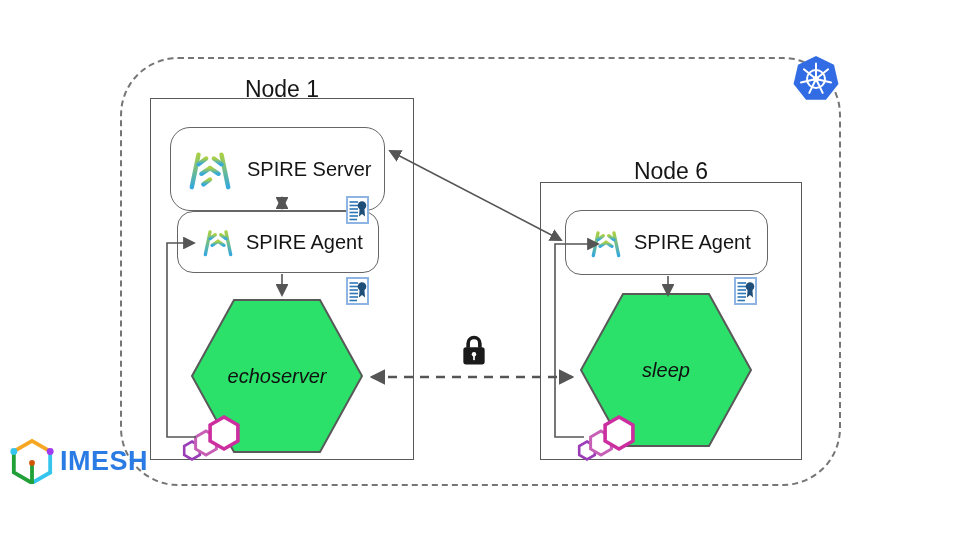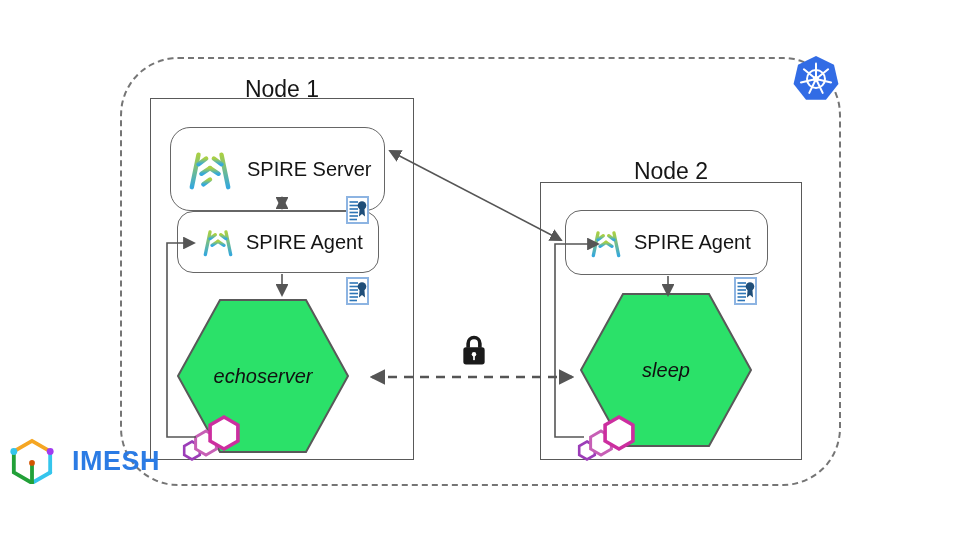--- a/index.html
+++ b/index.html
@@ -24,40 +24,40 @@
   .comp-box{
     border:1.4px solid #666;border-radius:20px;background:#fff;box-sizing:border-box;
     display:flex;align-items:center;justify-content:flex-start;
   }
   #server-box{left:170px;top:110px;width:215px;height:84px;padding-left:16px;gap:14px;margin-top:17px;}
   #agent1-box{left:177px;top:211px;width:202px;height:62px;border-radius:16px;padding-left:24px;gap:12px;}
   #agent2-box{left:565px;top:210px;width:203px;height:65px;border-radius:16px;padding-left:24px;gap:12px;}
   .comp-label{font-size:20px;color:#141414;white-space:nowrap;}
   
   .hex-wrap{width:174px;height:156px;}
-  #hex1{left:176px;top:298px;}
+  #hex1{left:190px;top:298px;}
   #hex2{left:579px;top:292px;}
   .hex-label{
     position:absolute;left:0;top:0;width:174px;height:156px;
     display:flex;align-items:center;justify-content:center;
     font-size:20px;font-style:italic;color:#101010;
   }
   
   .cert{width:23px;height:28px;}
   #cert1{left:346px;top:196px;}
   #cert2{left:346px;top:277px;}
   #cert3{left:734px;top:277px;}
   .spiffe-hexes{width:66px;height:48px;}
   #spiffe1{left:180px;top:413px;}
   #spiffe2{left:575px;top:413px;}
   #lock-icon{left:461px;top:334px;width:26px;height:32px;}
   #k8s-icon{left:792px;top:55px;width:48px;height:48px;}
   
   #brand{left:10px;top:438px;display:flex;align-items:center;gap:6px;}
-  #brand-text{font-size:27px;font-weight:bold;color:#2b7be4;letter-spacing:0.5px;margin-left:12px;}
+  #brand-text{font-size:27px;font-weight:bold;color:#2b7be4;letter-spacing:0.5px;}
   
   #wires{left:0;top:0;width:960px;height:540px;pointer-events:none;}
 </style>
 </head>
 <body>
 
 <div id="stage">
 
   <div class="abs" id="cluster-boundary"></div>
 
@@ -120,21 +120,21 @@
     <span class="comp-label">SPIRE Agent</span>
   </div>
 
   <div class="abs hex-wrap" id="hex1">
     <svg width="174" height="156" viewBox="-2 -2 174 156">
       <polygon points="0,76 42,0 128,0 170,76 128,152 42,152" fill="#2be169" stroke="#595959" stroke-width="2"></polygon>
     </svg>
     <div class="hex-label">echoserver</div>
   </div>
 
-  <div class="abs node-label" id="node2-label">Node 2</div>
+  <div class="abs node-label" id="node2-label">Node 6</div>
   <div class="abs node-box" id="node2-box"></div>
 
   <div class="abs comp-box" id="agent2-box">
     <svg width="32" height="40" viewBox="0 0 48 56">
       <g stroke="url(#spireGrad1)" stroke-width="5" fill="none" stroke-linecap="round">
         <line x1="24" y1="4" x2="24" y2="50"></line>
         <line x1="12" y1="3" x2="12" y2="13"></line>
         <line x1="36" y1="3" x2="36" y2="13"></line>
         <line x1="12" y1="13" x2="5" y2="47"></line>
         <line x1="36" y1="13" x2="43" y2="47"></line>

